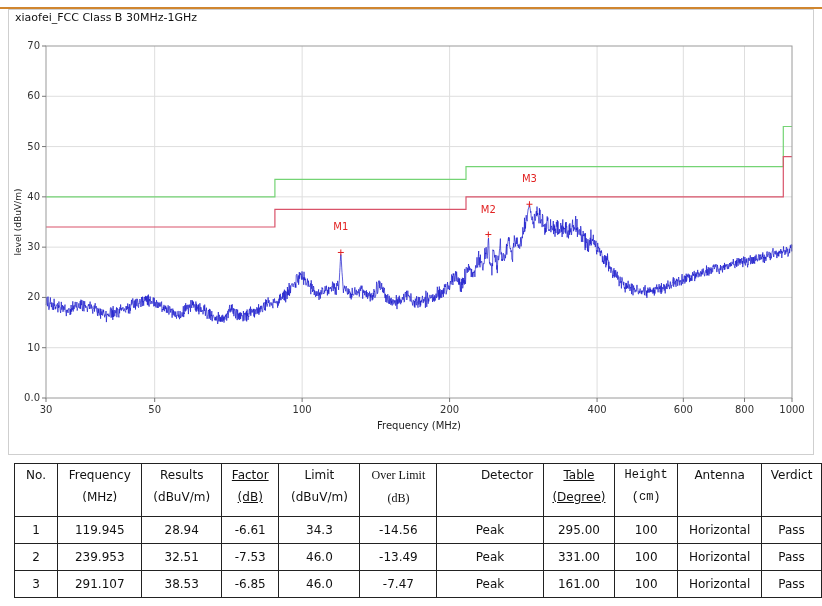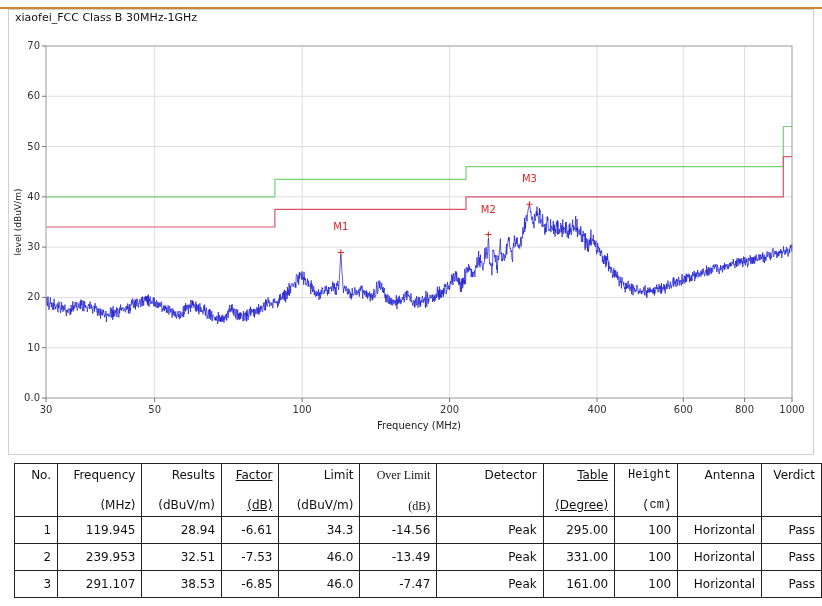--- a/index.html
+++ b/index.html
@@ -15,25 +15,25 @@
   .chart-title{
     position:absolute;left:6px;top:1px;font-size:11px;color:#111;white-space:nowrap;
   }
   .chart-svg{position:absolute;left:0;top:0;}
   .chart-svg text{font-family:"DejaVu Sans","Liberation Sans",sans-serif;}
   .results-table{
     position:absolute;left:14px;top:463px;border-collapse:collapse;
     font-size:12px;color:#111;table-layout:fixed;
   }
   .results-table th,.results-table td{
-    border:1px solid #222;text-align:right;padding:2px 6px;overflow:hidden;white-space:nowrap;
+    border:1px solid #222;text-align:center;padding:2px 6px;overflow:hidden;white-space:nowrap;
   }
   .results-table th{font-weight:normal;vertical-align:top;height:46px;padding-top:4px;}
   .results-table td{height:22px;vertical-align:middle;}
-  .hdr-unit{display:block;margin-top:16px;}
+  .hdr-unit{display:block;margin-top:8px;}
 </style>
 </head>
 <body>
 
 <div class="accent-line"></div>
 
 <div class="chart-panel">
   <svg class="chart-svg" width="802" height="442" viewBox="0 0 802 442">
       <rect x="37" y="36" width="746" height="352" fill="#ffffff"></rect>
       <line x1="37" x2="783" y1="337.7142857142857" y2="337.7142857142857" stroke="#dedede" stroke-width="1"></line>

